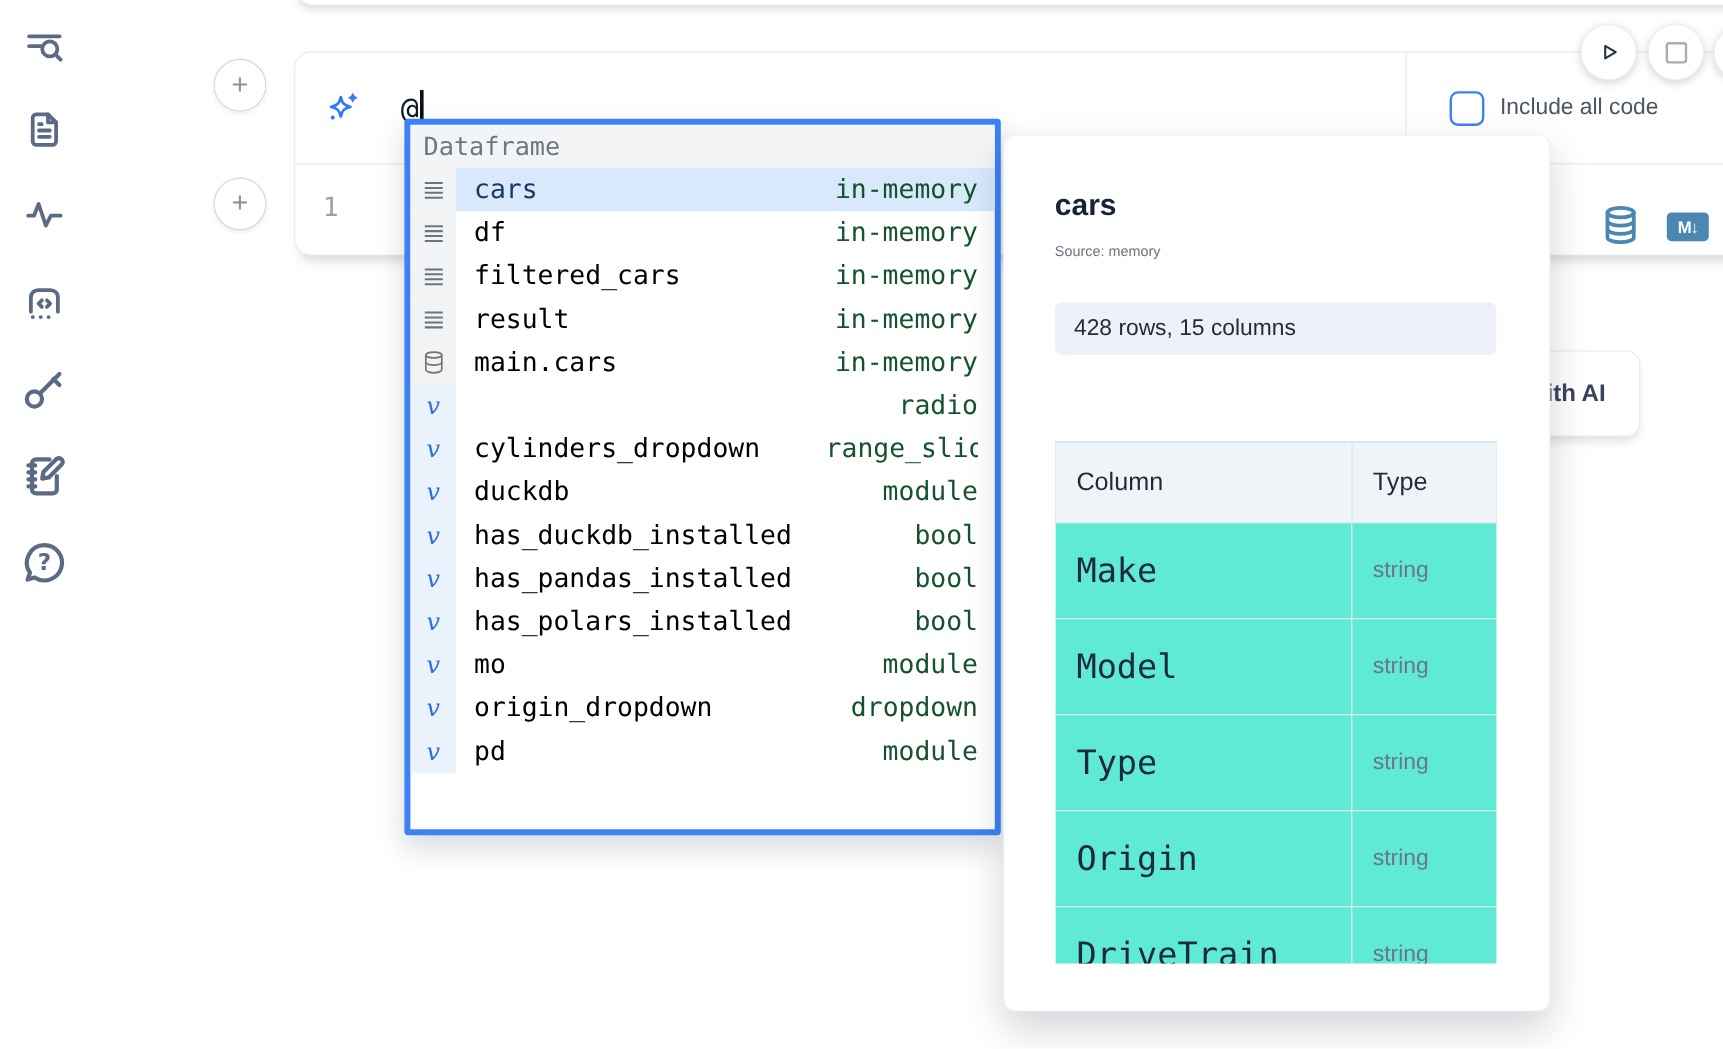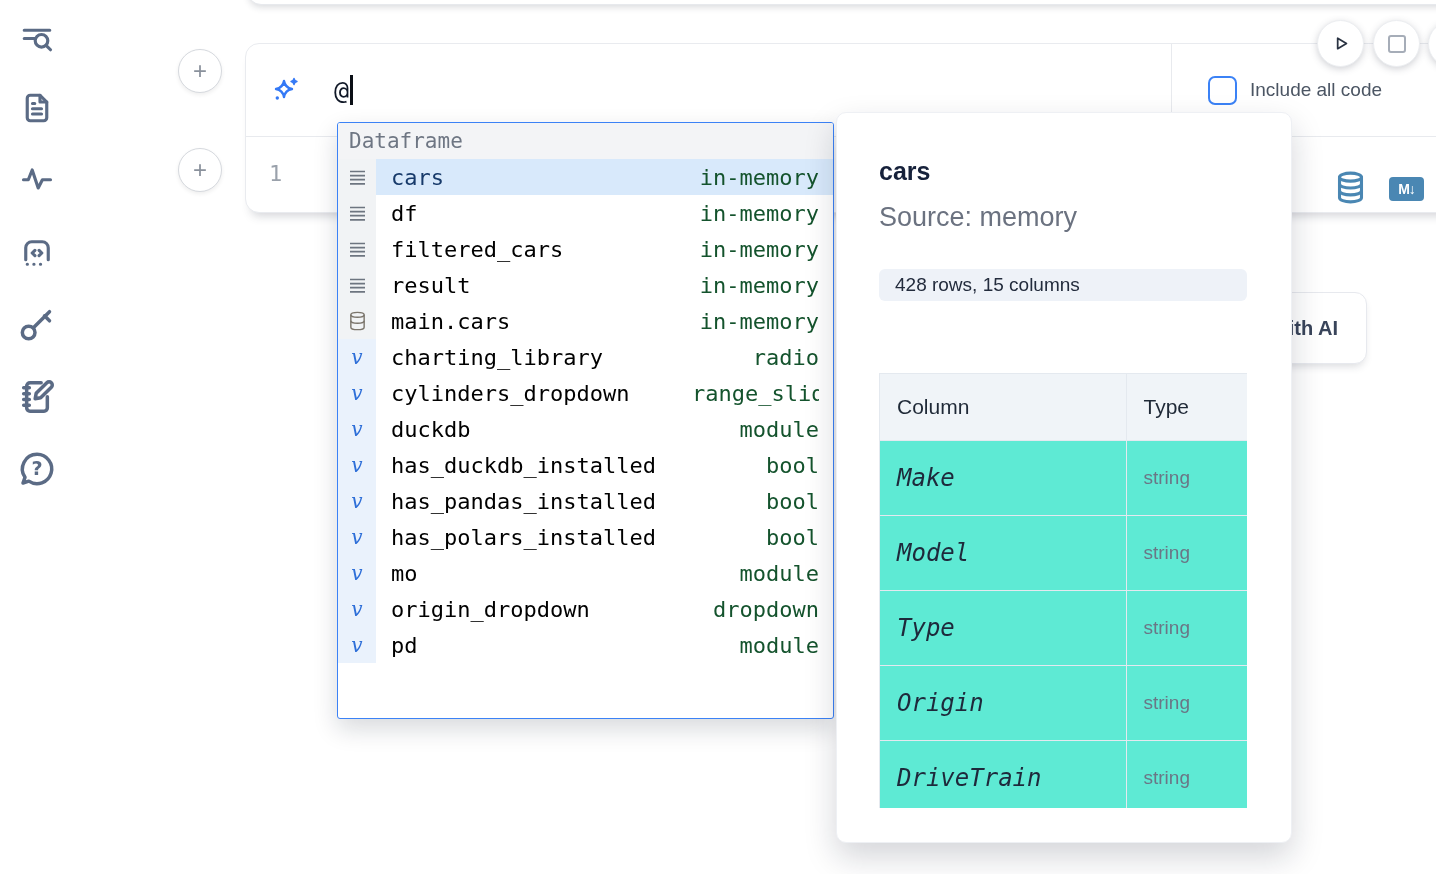--- a/index.html
+++ b/index.html
@@ -52,52 +52,52 @@
   .stop-sq{width:14px;height:14px;border:2px solid #a6adb8;border-radius:3px;}
 
   
   .gen-ai{position:absolute;left:1040px;top:292px;width:327px;height:72px;background:#fff;
     border:1px solid #e7e9ee;border-radius:12px;z-index:2;
     box-shadow:0 5px 9px -3px rgba(40,45,60,.18);
     display:flex;align-items:center;justify-content:flex-end;padding-right:28px;
     font-size:20px;font-weight:bold;color:#39445a;cursor:pointer;box-sizing:border-box;}
 
   
-  .dropdown{position:absolute;left:337px;top:122px;width:497px;height:597px;background:#fff;
-    border:1px solid #3b82f6;border-radius:3px;z-index:5;overflow:hidden;
+  .dropdown{position:absolute;left:337px;top:99px;width:497px;height:597px;background:#fff;
+    border:5px solid #3b82f6;border-radius:3px;z-index:5;overflow:hidden;
     box-shadow:0 10px 24px rgba(15,23,42,.16);box-sizing:border-box;}
   .ac-header{height:36px;background:#f3f4f6;color:#6e7683;font-family:"DejaVu Sans Mono",monospace;
     font-size:21px;line-height:36px;padding-left:11px;}
   .ac-item{display:flex;height:36px;cursor:pointer;}
   .ac-gutter{width:38px;display:flex;align-items:center;justify-content:center;flex:0 0 auto;}
   .kind-dataframe .ac-gutter,.kind-table .ac-gutter{background:#f1f3f5;}
   .kind-variable .ac-gutter{background:#eaf2fc;}
   .ac-body{flex:1;display:flex;align-items:center;min-width:0;padding:0 14px 0 15px;}
   .ac-item.selected .ac-body{background:#d8e9fb;}
   .ac-name{font-family:"DejaVu Sans Mono",monospace;font-size:22px;color:#000000;white-space:nowrap;}
   .ac-item.selected .ac-name{color:#173a6a;}
   .ac-type{margin-left:auto;font-family:"DejaVu Sans Mono",monospace;font-size:22px;color:#14532d;
     white-space:nowrap;overflow:hidden;max-width:127px;flex:0 1 auto;}
   .var-glyph{font-family:"DejaVu Serif",serif;font-style:italic;font-size:20px;color:#2e6fd8;line-height:1;}
 
   
   .panel{position:absolute;left:836px;top:112px;width:456px;height:731px;background:#fff;
     border:1px solid #eef0f4;border-radius:10px;z-index:6;box-sizing:border-box;
     box-shadow:0 14px 32px rgba(15,23,42,.18);padding:44px 44px 0 42px;overflow:hidden;}
   .pv-title{font-size:25px;font-weight:bold;color:#16213a;}
-  .pv-source{margin-top:16px;font-size:27px;color:#6b7280;}
-  .pv-badge{margin-top:36px;width:368px;height:32px;background:#eef2f8;border-radius:6px;
+  .pv-source{margin-top:16px;font-size:12px;color:#6b7280;}
+  .pv-badge{margin-top:36px;width:368px;height:44px;background:#eef2f8;border-radius:6px;
     display:flex;align-items:center;padding-left:16px;font-size:19px;color:#232c3d;box-sizing:border-box;}
   .pv-table-clip{margin-top:44px;height:463px;overflow:hidden;}
   table.pv{border-collapse:collapse;width:396px;background:#5eead4;margin-top:28px;}
   table.pv th,table.pv td{border:1px solid #e4e9ef;text-align:left;}
   table.pv th{background:#f0f4f8;font-weight:normal;font-size:21px;color:#1f2937;
     padding:21px 0 21px 17px;}
   table.pv td{padding:23px 0 23px 17px;}
-  td.col-name{font-family:"DejaVu Sans Mono",monospace;font-size:24px;color:#1e293b;width:232px;font-style:italic;}
+  td.col-name{font-family:"DejaVu Sans Mono",monospace;font-size:28px;color:#1e293b;width:232px;}
   td.col-type{font-size:19px;color:#6a7686;width:134px;}
   th.th-name{width:232px;} th.th-type{width:134px;}
 </style>
 </head>
 <body>
 
 <div id="app">
 
   <div class="side-icon" style="left:19px;top:22px;">
     <svg viewBox="0 0 24 24" fill="none" stroke="currentColor" stroke-width="2.1" stroke-linecap="round" stroke-linejoin="round">
@@ -251,21 +251,20 @@
           <span class="ac-body">
             <span class="ac-name">main.cars</span>
             <span class="ac-type">in-memory</span>
           </span>
         </div>
         <div class="ac-item kind-variable">
           <span class="ac-gutter">
             <span class="var-glyph">v</span>
           </span>
           <span class="ac-body">
-            <span class="ac-name">charting_library</span>
             <span class="ac-type">radio</span>
           </span>
         </div>
         <div class="ac-item kind-variable">
           <span class="ac-gutter">
             <span class="var-glyph">v</span>
           </span>
           <span class="ac-body">
             <span class="ac-name">cylinders_dropdown</span>
             <span class="ac-type">range_slider</span>

